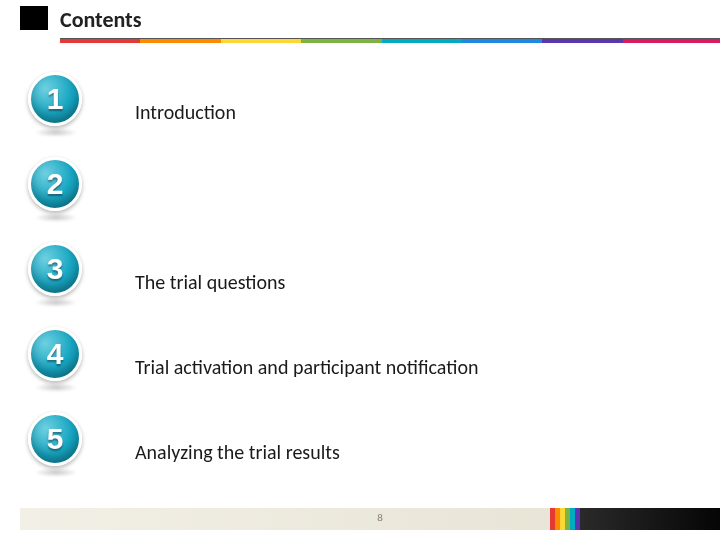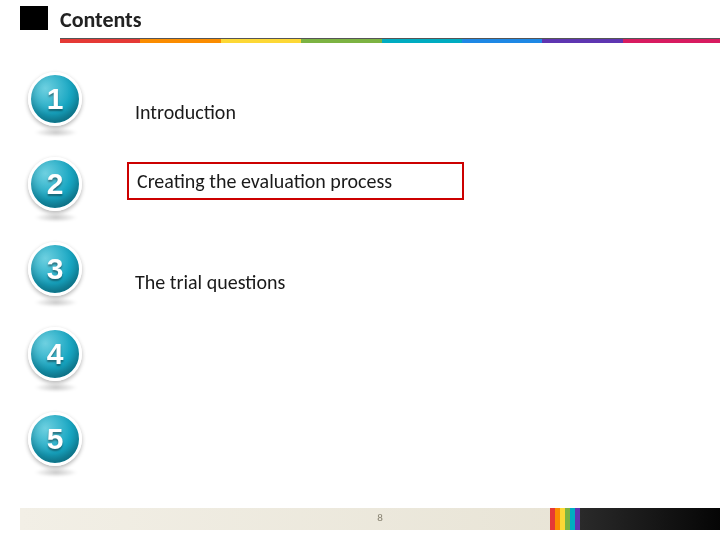--- a/index.html
+++ b/index.html
@@ -67,40 +67,41 @@
         <span class="badge-num">1</span>
       </div>
       <div class="shadow-ellipse"></div>
       <div class="label">Introduction</div>
     </div>
     <div class="row">
       <div class="badge">
         <span class="badge-num">2</span>
       </div>
       <div class="shadow-ellipse"></div>
-      <div class="label current">Creating the evaluation process</div>
     </div>
     <div class="row">
       <div class="badge">
         <span class="badge-num">3</span>
       </div>
       <div class="shadow-ellipse"></div>
       <div class="label">The trial questions</div>
     </div>
     <div class="row">
       <div class="badge">
         <span class="badge-num">4</span>
       </div>
       <div class="shadow-ellipse"></div>
+      <div class="label">Trial activation and participant notification</div>
     </div>
     <div class="row">
       <div class="badge">
         <span class="badge-num">5</span>
       </div>
       <div class="shadow-ellipse"></div>
+      <div class="label">Analyzing the trial results</div>
     </div>
   </div>
 
   <div class="footer">
     <div class="footer-bg-left"></div>
     <div class="footer-bg-right"></div>
     <div class="mini-rainbow"></div>
     <div class="page-num">8</div>
   </div>
 

